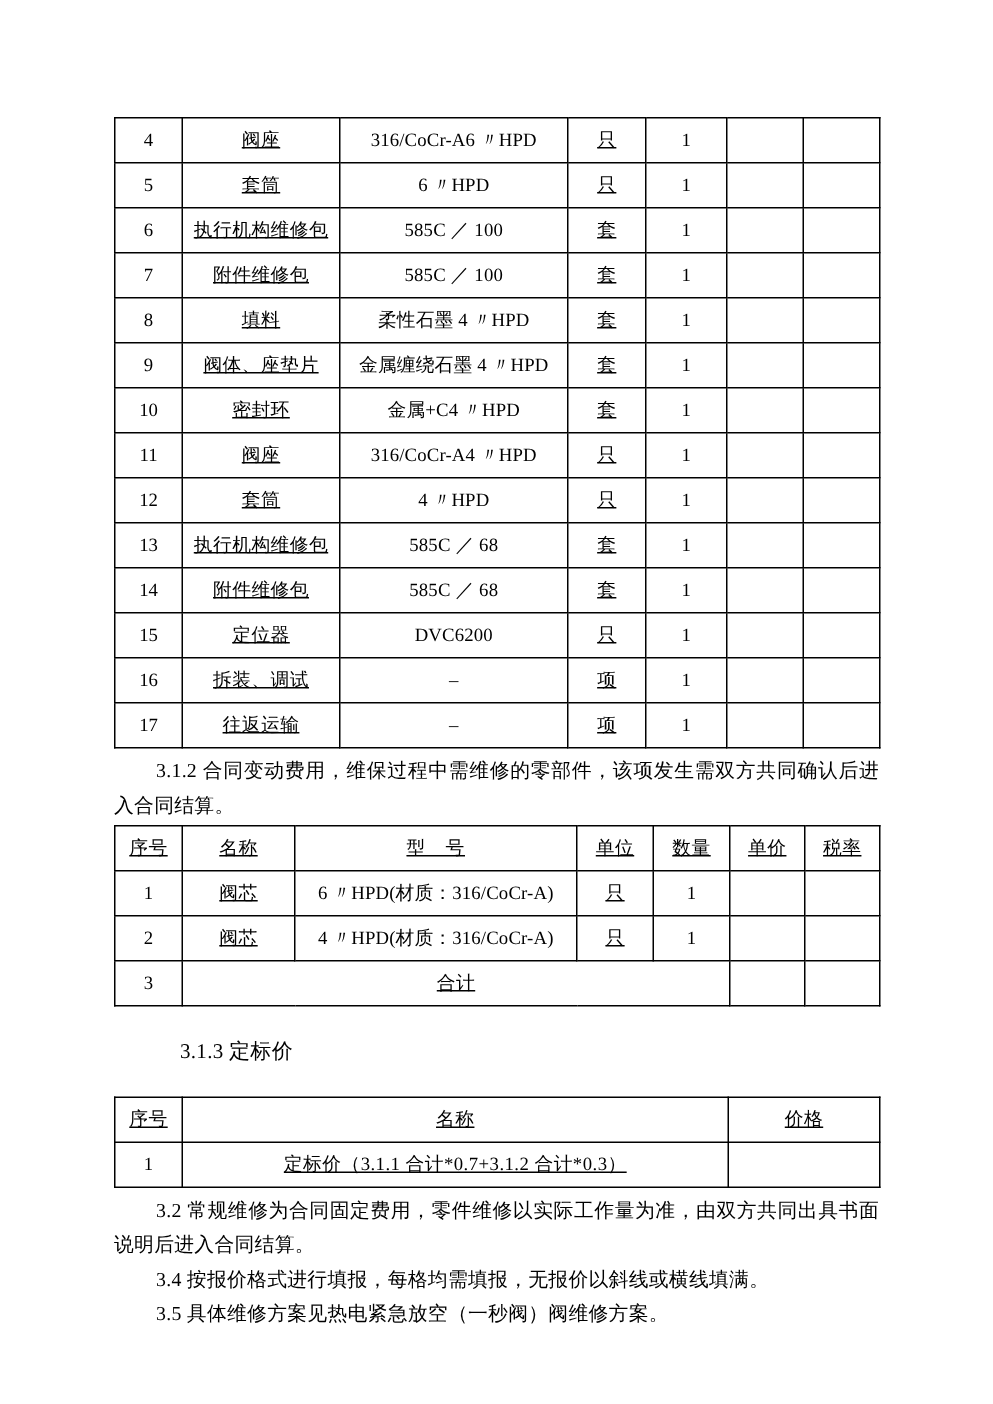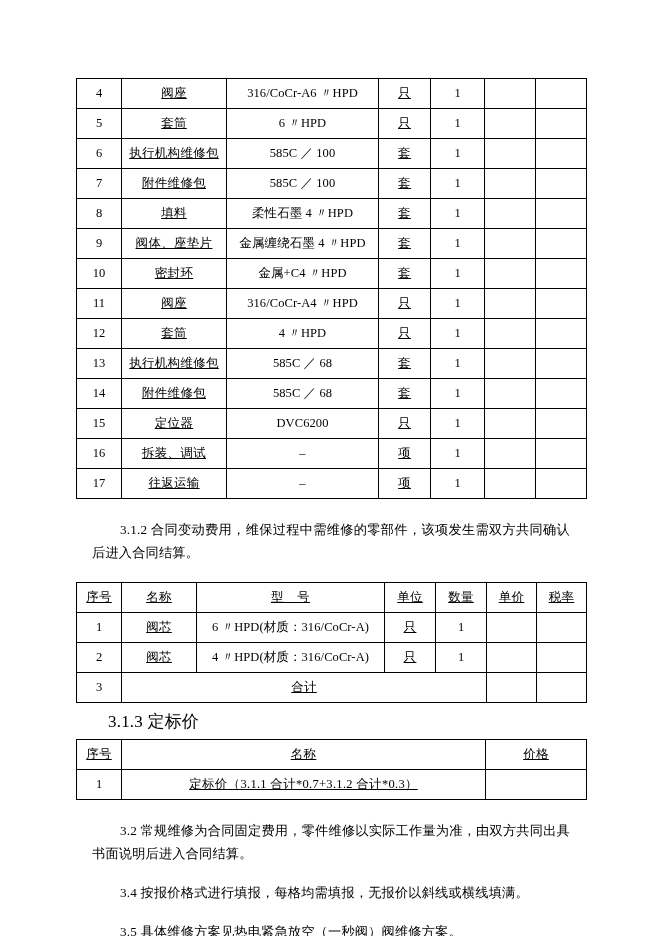--- a/index.html
+++ b/index.html
@@ -57,34 +57,34 @@
   }
   .cell-model {
     font-size: 12px;
     letter-spacing: 0.1px;
   }
   .hdr-spaced {
     letter-spacing: 0.5px;
   }
 
   p.para {
-    margin: 16px;
+    margin: 0;
     font-size: 13.2px;
     line-height: 23px;
     text-align: justify;
     text-justify: inter-ideograph;
     letter-spacing: 0.2px;
     font-family: "Liberation Serif", "DejaVu Serif", serif;
   }
   p.indent {
     text-indent: 28px;
   }
   .section-line {
-    margin: 4px;
-    font-size: 17px;
+    margin: 16px;
+    font-size: 14px;
     line-height: 23px;
     text-indent: 28px;
     letter-spacing: 0.2px;
   }
   .gap-sm { height: 3px; }
   .gap-xs { height: 2px; }
 </style>
 </head>
 <body>
 

